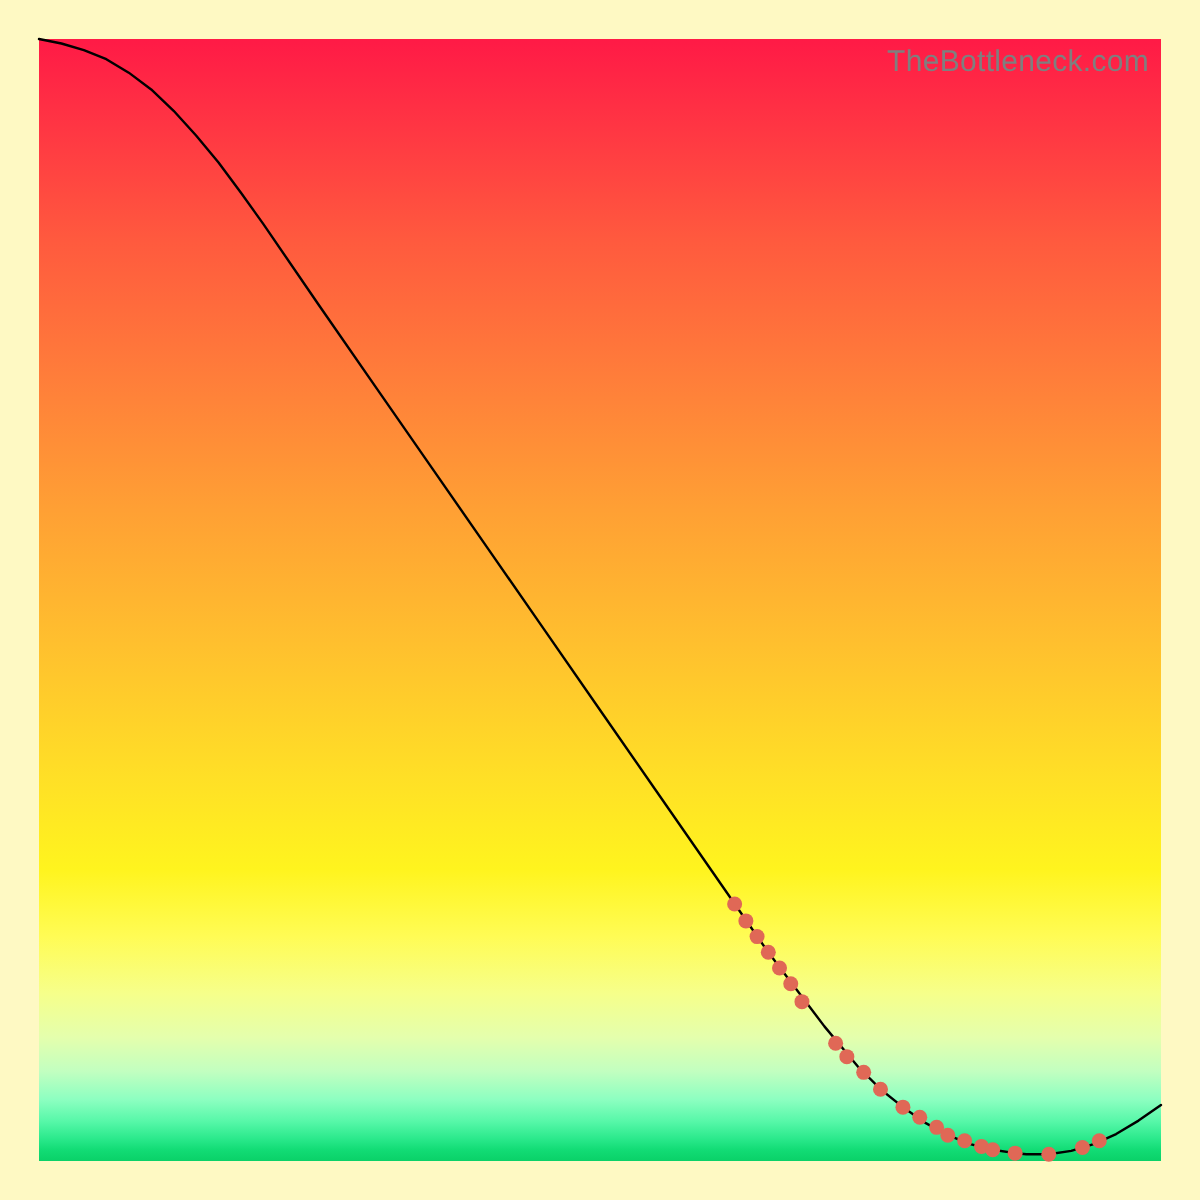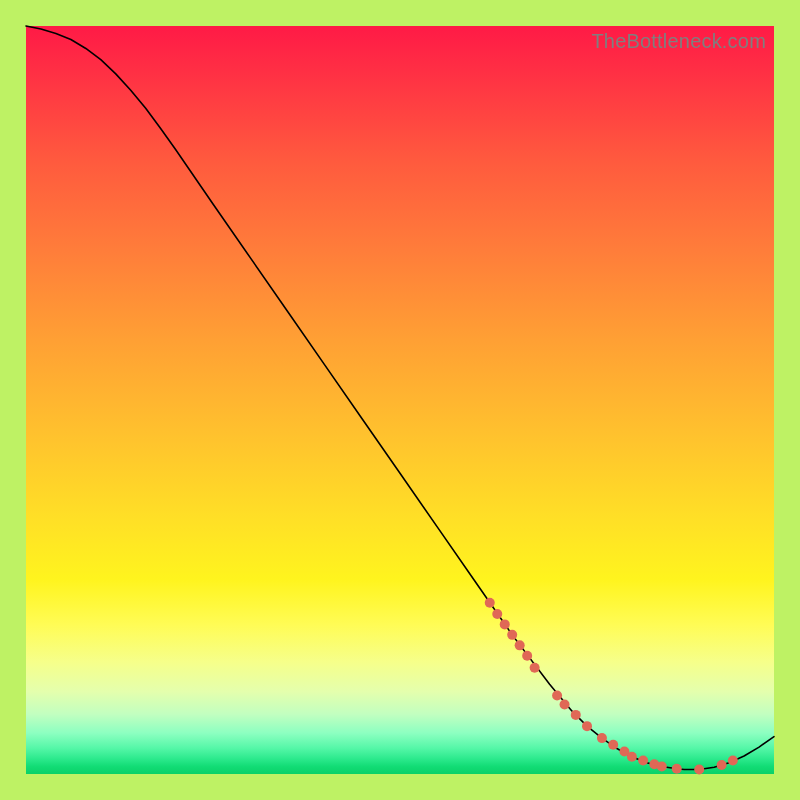--- a/index.html
+++ b/index.html
@@ -8,21 +8,21 @@
     width: 800px;
     height: 800px;
     background: #000;
     overflow: hidden;
     font-family: Arial, Helvetica, sans-serif;
   }
   .stage {
     position: relative;
     width: 800px;
     height: 800px;
-    background: #bef264;
+    background: #fef9c3;
   }
   .plot-frame {
     position: absolute;
     left: 26px;
     top: 26px;
     width: 748px;
     height: 748px;
     box-sizing: border-box;
   }
   .gradient {

